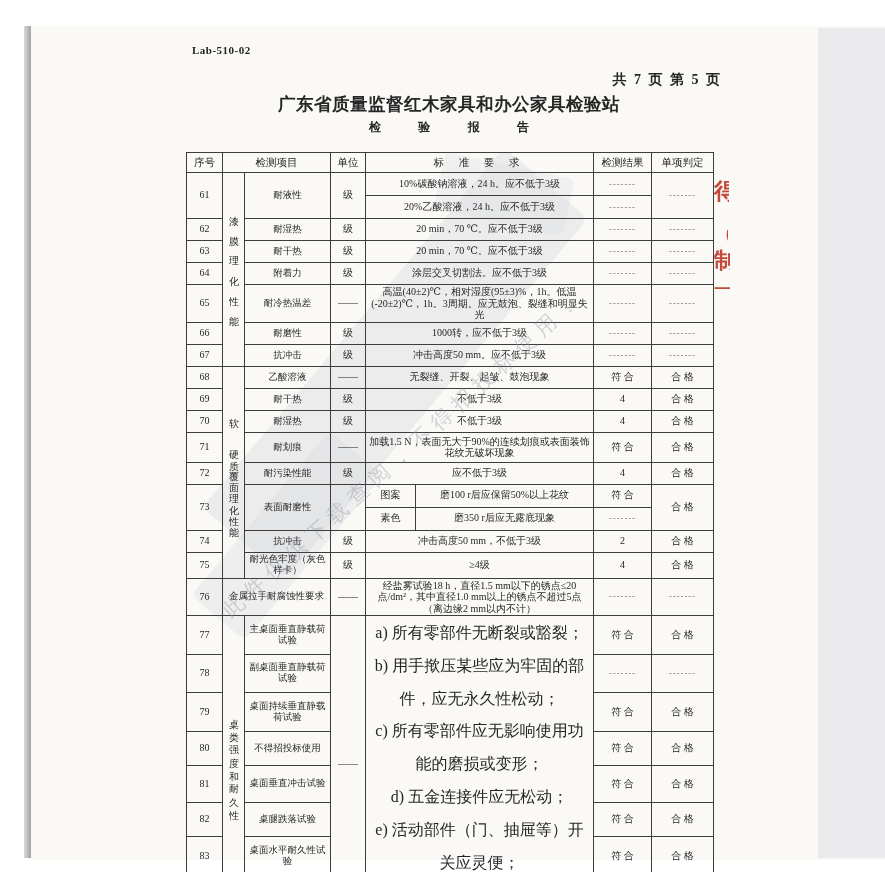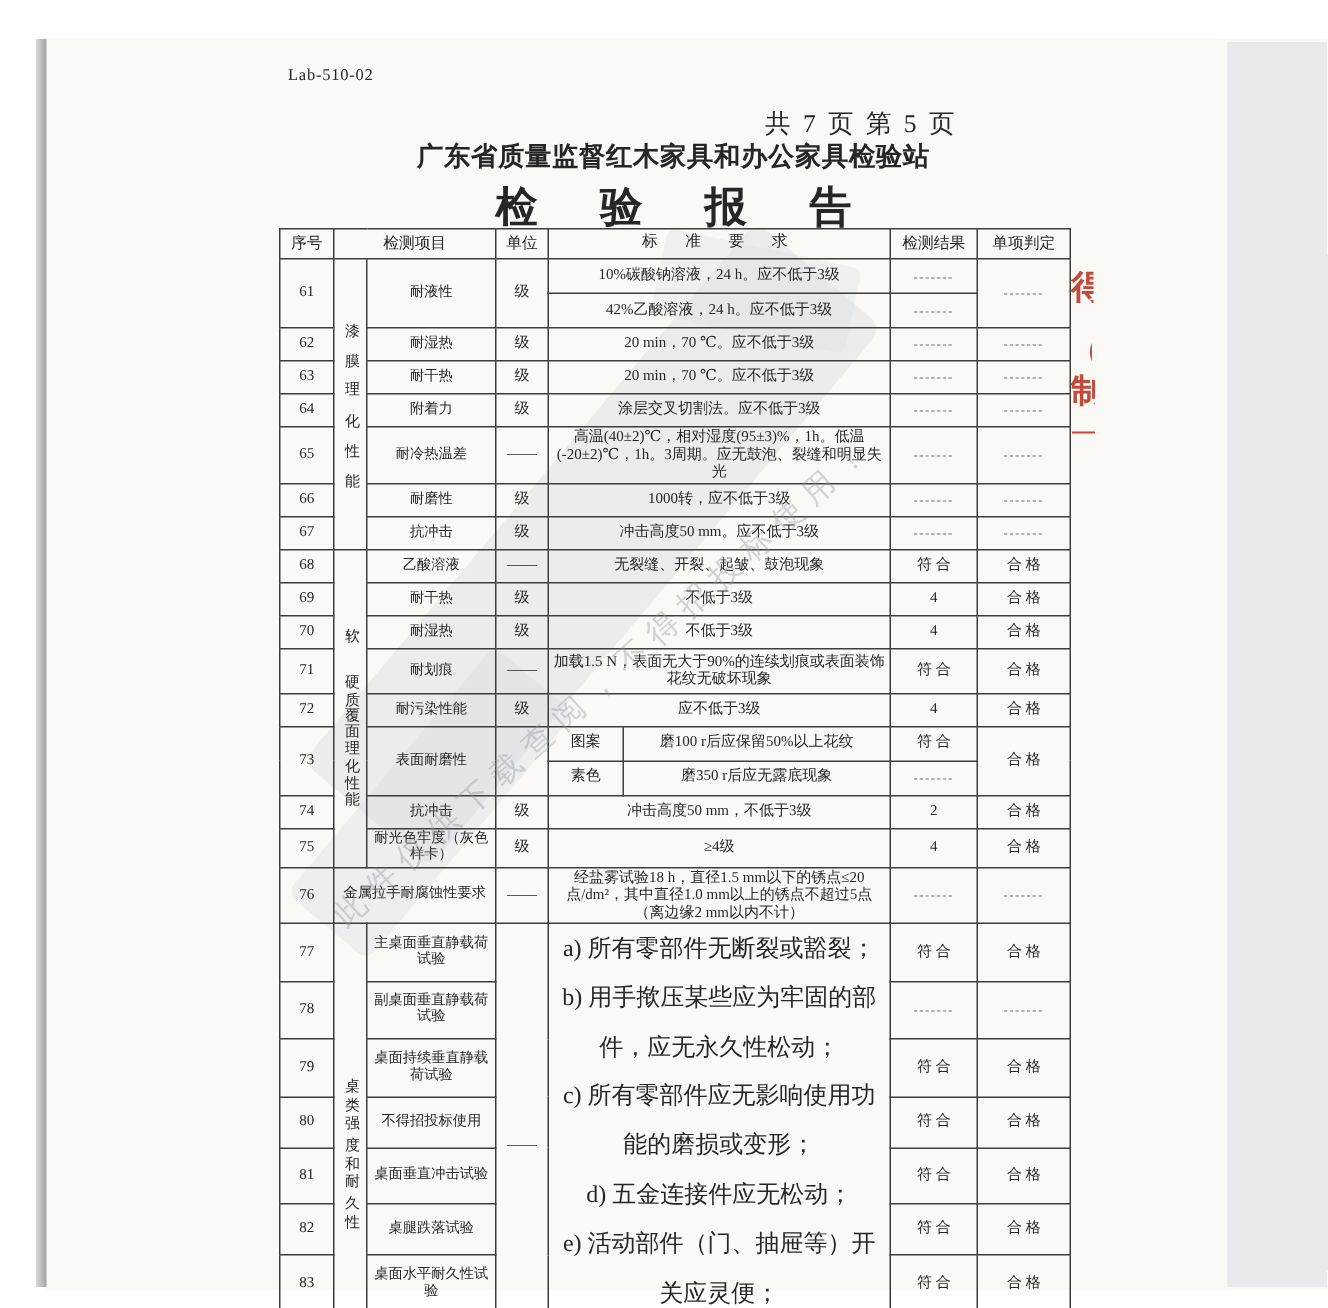--- a/index.html
+++ b/index.html
@@ -3,26 +3,26 @@
 <meta charset="utf-8">
 <style>
   html,body{margin:0;padding:0;background:#ffffff;}
   .doc{position:relative;width:885px;height:872px;background:#ffffff;overflow:hidden;
        font-family:"Liberation Serif","DejaVu Serif",serif;color:#262626;}
   .paper{position:absolute;left:31px;top:26px;right:0;bottom:12px;background:#faf9f6;}
   .edge-strip{position:absolute;left:24px;top:26px;width:7px;bottom:14px;
        background:linear-gradient(to right,#d9d9d9,#a3a3a3);}
   .right-band{position:absolute;left:818px;right:0;top:28px;bottom:14px;background:#eaeaec;}
 
-  .form-code{position:absolute;left:192px;top:44px;font-size:11px;font-weight:normal;letter-spacing:.5px;}
+  .form-code{position:absolute;left:192px;top:44px;font-size:11px;font-weight:bold;letter-spacing:.5px;}
   .report-no{position:absolute;top:38px;left:510px;width:228px;text-align:right;font-size:12.5px;font-weight:bold;}
-  .page-info{position:absolute;top:71px;left:510px;width:212px;text-align:left;font-size:17px;font-weight:normal;letter-spacing:2px;}
+  .page-info{position:absolute;top:71px;left:510px;width:212px;text-align:right;font-size:14px;font-weight:bold;letter-spacing:2px;}
   .org-name{position:absolute;left:186px;top:92px;width:526px;text-align:center;font-size:17.5px;font-weight:bold;letter-spacing:.5px;
        font-family:"Liberation Sans","DejaVu Sans",sans-serif;}
-  .doc-title{position:absolute;left:186px;top:119px;width:526px;text-align:center;font-size:28px;font-weight:bold;letter-spacing:17px;text-indent:17px;
+  .doc-title{position:absolute;left:186px;top:119px;width:526px;text-align:center;font-size:12px;font-weight:bold;letter-spacing:17px;text-indent:17px;
        font-family:"Liberation Sans","DejaVu Sans",sans-serif;}
 
   
   .band{position:absolute;background:#d6dade;z-index:0;}
   .band1{left:340px;top:128px;width:110px;height:470px;transform:rotate(40deg);opacity:.40;border-radius:10px;}
   .band2{left:252px;top:428px;width:70px;height:215px;transform:rotate(40deg);opacity:.34;border-radius:8px;}
   .band3{left:438px;top:165px;width:132px;height:58px;transform:rotate(12deg);opacity:.30;border-radius:6px;}
   .wm-text{position:absolute;left:150px;top:402px;width:590px;transform:rotate(-42deg);
        font-size:21px;letter-spacing:7px;color:#8d94a0;opacity:.38;white-space:nowrap;z-index:2;pointer-events:none;
        font-family:"Liberation Serif","DejaVu Serif",serif;}
@@ -33,21 +33,21 @@
   .stamp .s2{font-size:20px;height:24px;width:14px;margin-top:18px;}
   .stamp .s3{font-size:22px;height:25px;width:16px;margin-top:2px;}
   .stamp .s4{font-size:22px;height:14px;width:16px;margin-top:4px;}
 
   
   table.report{position:absolute;left:186px;top:152px;width:527px;border-collapse:collapse;table-layout:fixed;
        z-index:1;font-size:10px;line-height:1.25;}
   table.report td,table.report th{border:1px solid #3d3d3d;padding:1px 3px;text-align:center;vertical-align:middle;
        font-weight:normal;overflow:hidden;}
   th{font-size:10.5px;}
-  .hdr-req{letter-spacing:6px;font-family:Liberation Mono, monospace;}
+  .hdr-req{letter-spacing:6px;}
   td.req{text-align:left;padding-left:6px;}
   td.item{font-size:9.5px;line-height:1.15;}
   .vtext{writing-mode:vertical-lr;text-orientation:upright;display:inline-block;line-height:1;}
   .vg1{letter-spacing:20px;}
   .vg2{letter-spacing:11px;}
   .vg3{letter-spacing:13px;}
   .dash{color:#6b6b6b;font-size:8.5px;letter-spacing:1px;}
   .req-list{white-space:pre-line;line-height:2.05;font-size:16px;}
   tr.h20{height:20px}tr.h22{height:22px}tr.h23{height:23px}tr.h24{height:24px}tr.h26{height:26px}tr.h30{height:30px}
   tr.h34{height:34px}tr.h36{height:36px}
@@ -93,21 +93,21 @@
     <tr class="h23">
       <td rowspan="2">61</td>
       <td rowspan="8"><span class="vtext vg1">漆膜理化性能</span></td>
       <td rowspan="2" class="item">耐液性</td>
       <td rowspan="2">级</td>
       <td colspan="2" class="req">10%碳酸钠溶液，24 h。应不低于3级</td>
       <td class="dash">-------</td>
       <td rowspan="2" class="dash">-------</td>
     </tr>
     <tr class="h23">
-      <td colspan="2" class="req">42%乙酸溶液，24 h。应不低于3级</td>
+      <td colspan="2" class="req">20%乙酸溶液，24 h。应不低于3级</td>
       <td class="dash">-------</td>
     </tr>
 
     <tr class="h22">
       <td>62</td>
       <td class="item">耐湿热</td>
       <td>级</td>
       <td colspan="2" class="req">20 min，70 ℃。应不低于3级</td>
       <td class="dash">-------</td>
       <td class="dash">-------</td>

